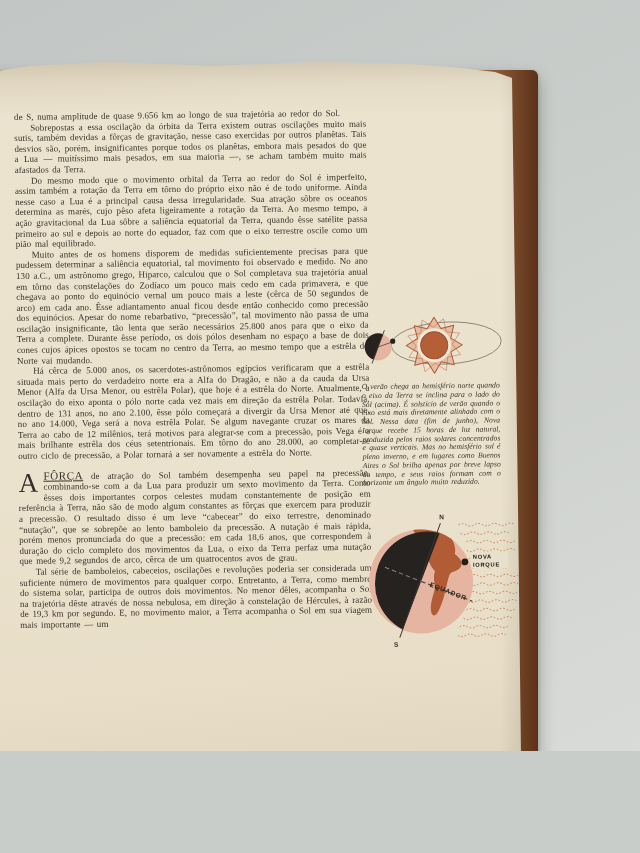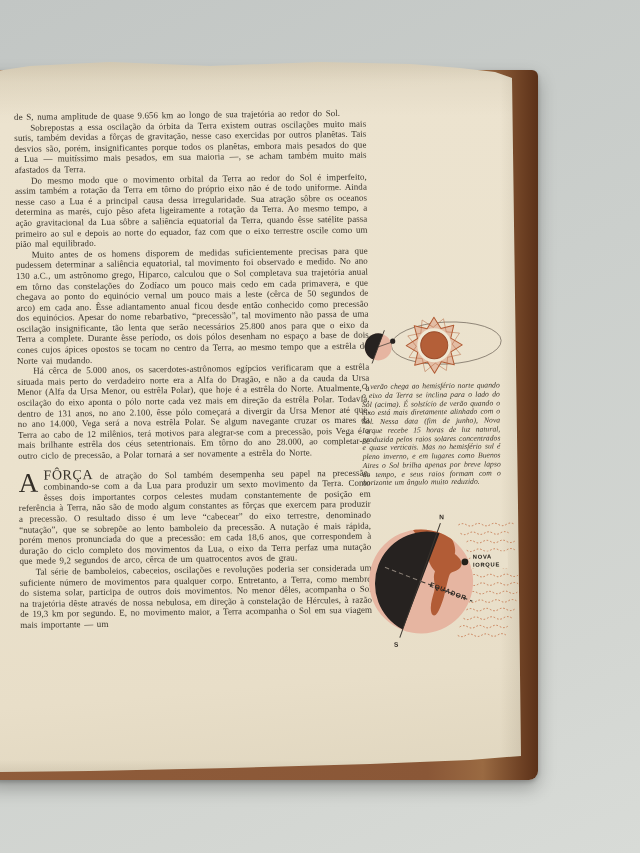--- a/index.html
+++ b/index.html
@@ -1,21 +1,21 @@
 <!DOCTYPE html>
 <html><head>
 <meta charset="utf-8">
 <style>
   html,body{margin:0;padding:0;}
   body{
     width:640px;height:853px;overflow:hidden;
     font-family:"Liberation Serif", serif;
     background:#c9cdca;
   }
-  .scene{position:relative;width:640px;height:853px;overflow:hidden;
+  .scene{position:relative;width:640px;height:751px;overflow:hidden;
     background:linear-gradient(155deg,#c2c6c4 0%,#cbcfcc 45%,#d3d6d2 80%,#d8dbd7 100%);}
   
   .book-cover{
     position:absolute;left:-14px;top:70px;width:552px;height:710px;
     background:linear-gradient(90deg,#8f5c3a 0%,#8a5737 80%,#9a6a42 90%,#6e4124 97%,#5b3119 100%);
     border-radius:3px 6px 9px 4px;
     box-shadow:0 8px 18px rgba(0,0,0,.28), 0 2px 4px rgba(0,0,0,.2);
   }
   
   .book-page{
@@ -37,21 +37,21 @@
     color:#38332b;font-size:9px;line-height:10.6px;
     text-align:justify;word-spacing:1.3px;letter-spacing:.05px;
   }
   .para{margin:0;text-indent:16px;}
   .para.no-indent{text-indent:0;}
   .para.dropcap-para{margin-top:9px;text-indent:0;}
   .dropcap{
     float:left;font-size:27px;line-height:22px;width:21px;height:24px;
     margin:1px 4px 0 0;color:#332e27;
   }
-  .lead-caps{text-transform:uppercase;font-size:14px;letter-spacing:.6px;}
+  .lead-caps{text-transform:uppercase;font-size:11px;letter-spacing:.6px;text-decoration:underline;}
   
   .figures{position:absolute;left:360px;top:250px;width:178px;height:496px;
     transform:rotate(-0.7deg);transform-origin:20px 20px;}
   .fig-orbit{position:absolute;left:6px;top:2px;}
   .fig-caption{
     position:absolute;left:11px;top:77px;width:138px;
     font-style:italic;font-size:7.7px;line-height:8.75px;color:#3c362c;
     text-align:justify;word-spacing:.8px;
   }
   .fig-globe{position:absolute;left:-8px;top:200px;}

